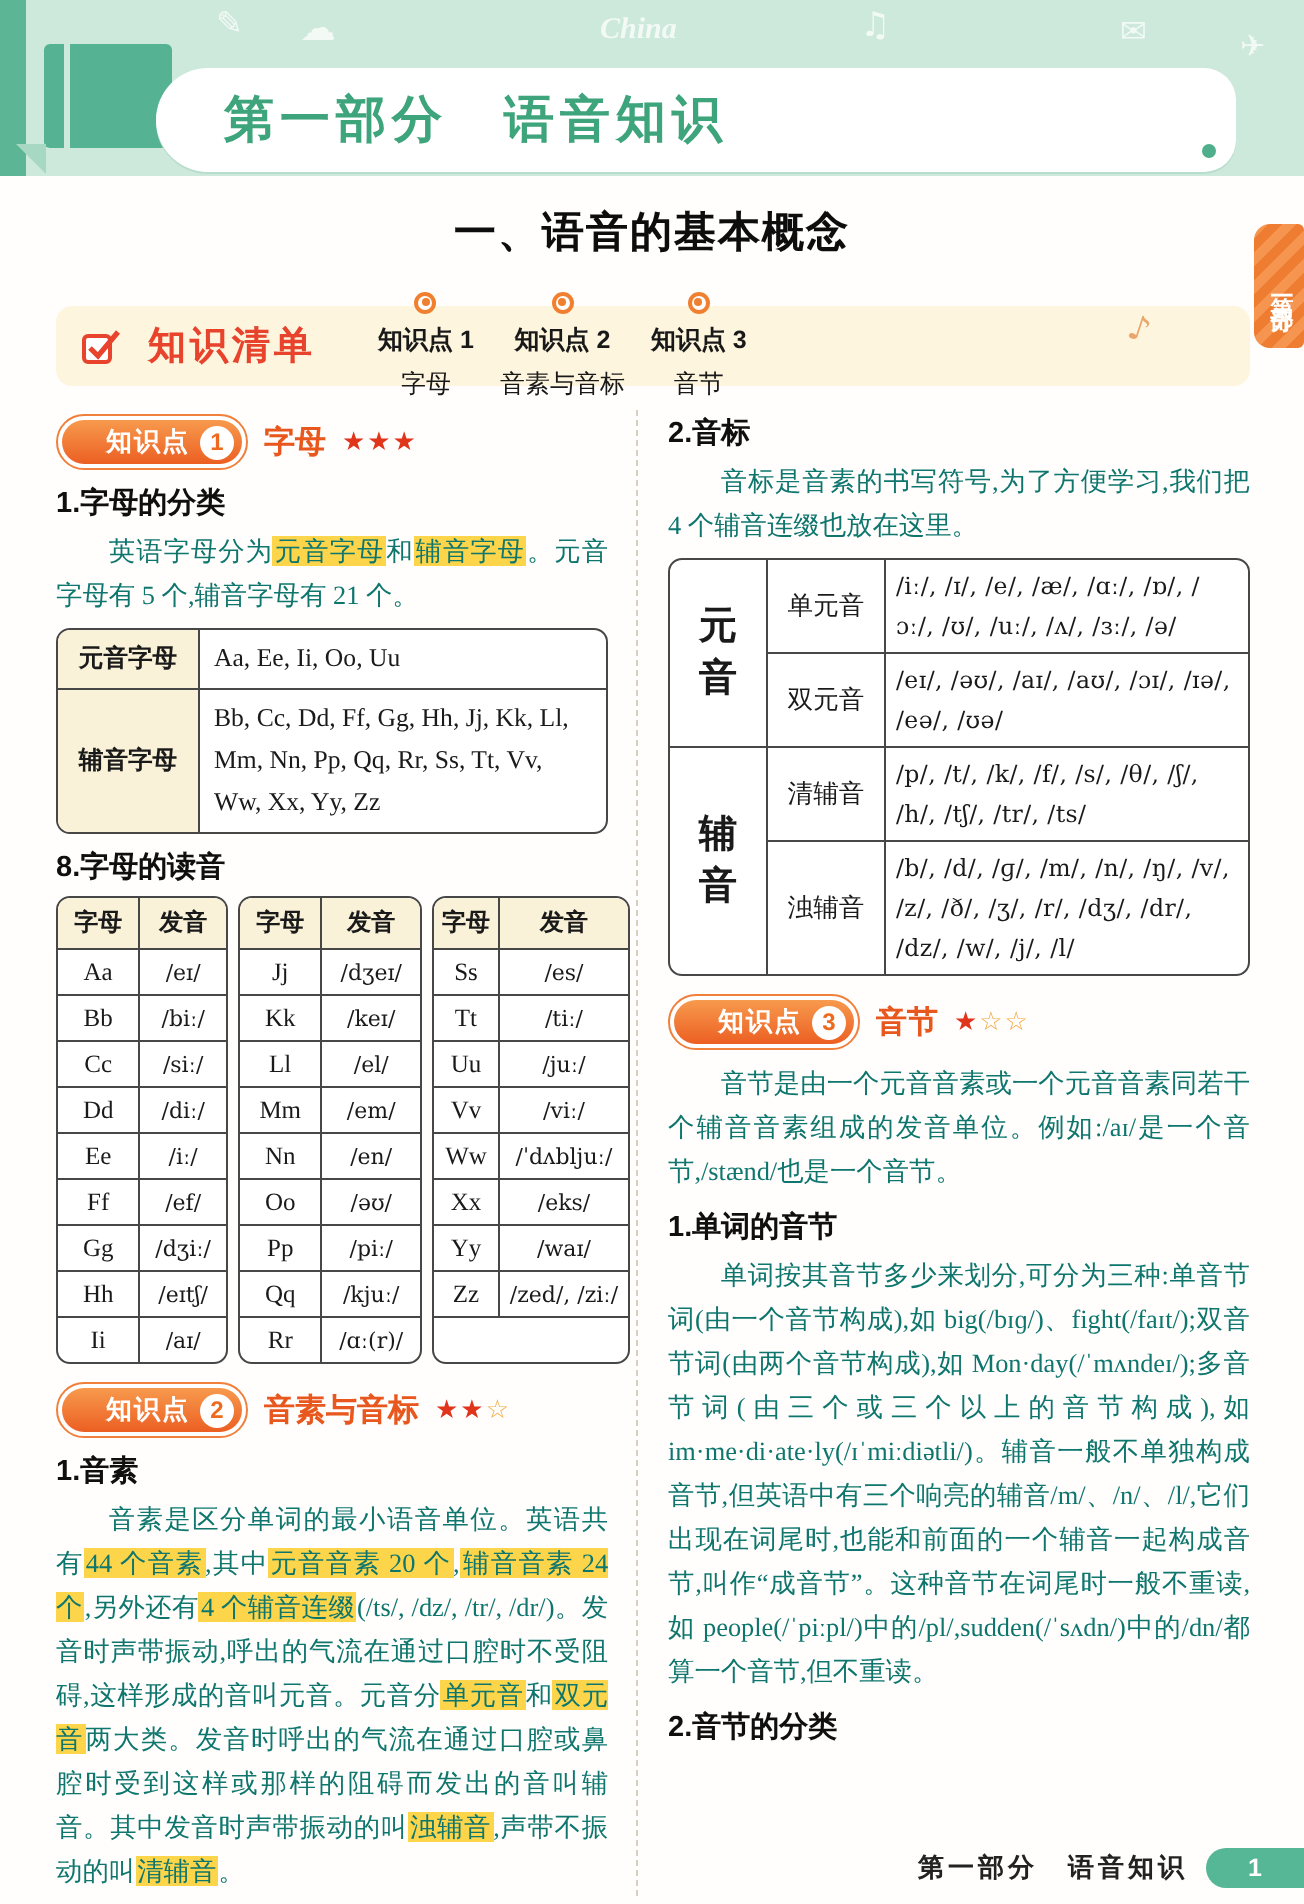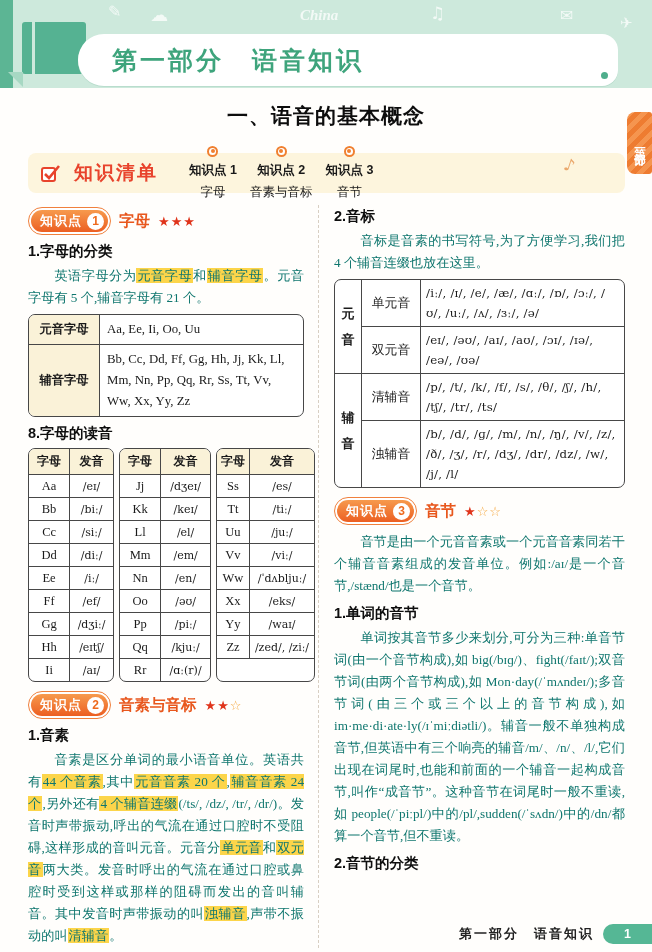--- a/index.html
+++ b/index.html
@@ -41,21 +41,21 @@
   .note-doodle{position:absolute;right:50px;top:2px;color:#eaa76b;font-size:17px;transform:rotate(18deg);
                font-family:"DejaVu Sans",sans-serif;}
   
   .columns{display:flex;margin:12px 27px 0 28px;position:relative;}
   .col-left{width:290px;padding-right:14px;box-sizing:border-box;}
   .col-right{flex:1;padding-left:15px;box-sizing:border-box;border-left:1px dashed #d8cfc3;}
   
   .kp-row{display:flex;align-items:center;gap:8px;margin:2px 0 6px;}
   .kp-badge{display:inline-flex;background:#fff;border:1px solid #f0803c;border-radius:16px;padding:2px;}
   .kp-badge-inner{display:flex;align-items:center;gap:5px;background:linear-gradient(180deg,#f79a4d,#ec5f22);
-                  border-radius:13px;padding:2px 4px 2px 9px;}
+                  border-radius:13px;padding:2px 4px 2px 22px;}
   .kp-badge-label{color:#fff;font-family:"Liberation Sans",sans-serif;font-weight:bold;font-size:13px;letter-spacing:1px;}
   .kp-badge-num{width:17px;height:17px;border-radius:50%;background:#fff;color:#ee6a1e;
                 font-family:"Liberation Sans",sans-serif;font-weight:bold;font-size:12px;
                 display:flex;align-items:center;justify-content:center;}
   .kp-title{color:#e8571d;font-family:"Liberation Sans",sans-serif;font-weight:bold;font-size:15.5px;}
   .star-filled{color:#e0341b;font-size:13px;letter-spacing:1px;font-family:"DejaVu Sans",sans-serif;}
   .star-empty{color:#f5a942;font-size:13px;letter-spacing:1px;font-family:"DejaVu Sans",sans-serif;}
   
   .sec-heading{font-family:"Liberation Sans","DejaVu Sans",sans-serif;font-weight:bold;
                font-size:14.5px;color:#0f0f0f;margin:7px 0 4px;}
@@ -74,21 +74,21 @@
   .sounds .tblwrap{margin:0;flex:none;}
   .sounds table th{background:#faf2d8;font-family:"Liberation Sans",sans-serif;font-weight:bold;
                    font-size:12px;padding:4px 2px;}
   .sounds table td{text-align:center;font-size:12px;padding:2.5px 1px;line-height:17px;}
   .sounds table td:first-child{font-size:12.5px;}
   .sounds table td:last-child{font-family:"DejaVu Serif","Liberation Serif",serif;font-size:11px;}
   .st1{width:84px;} .st2{width:90px;} .st3{width:97px;}
   
   .ph-tbl td{font-size:12.3px;padding:3px 5px;line-height:20px;}
   .ph-tbl .grp{width:24px;text-align:center;font-family:"Liberation Sans",sans-serif;
-               font-weight:bold;font-size:13px;word-break:break-all;line-height:26px;padding:3px 1px;}
+               font-weight:bold;font-size:19px;word-break:break-all;line-height:26px;padding:3px 12px;}
   .ph-tbl .subhead{width:54px;text-align:center;font-size:12.8px;padding:3px 2px;}
   .ph-tbl .ph{font-family:"DejaVu Serif","Liberation Serif",serif;font-size:11.8px;letter-spacing:.2px;}
   
   .footer{position:absolute;right:0;bottom:8px;display:flex;align-items:center;gap:9px;}
   .footer-label{font-family:"Liberation Sans",sans-serif;font-weight:bold;font-size:13px;color:#222;letter-spacing:2px;}
   .page-badge{width:49px;height:20px;background:#55b795;border-radius:10px 0 0 10px;color:#fff;
               font-family:"Liberation Sans",sans-serif;font-weight:bold;font-size:12.5px;
               display:flex;align-items:center;justify-content:center;}
   .check-icon{flex:none;display:inline-flex;}
 </style>

